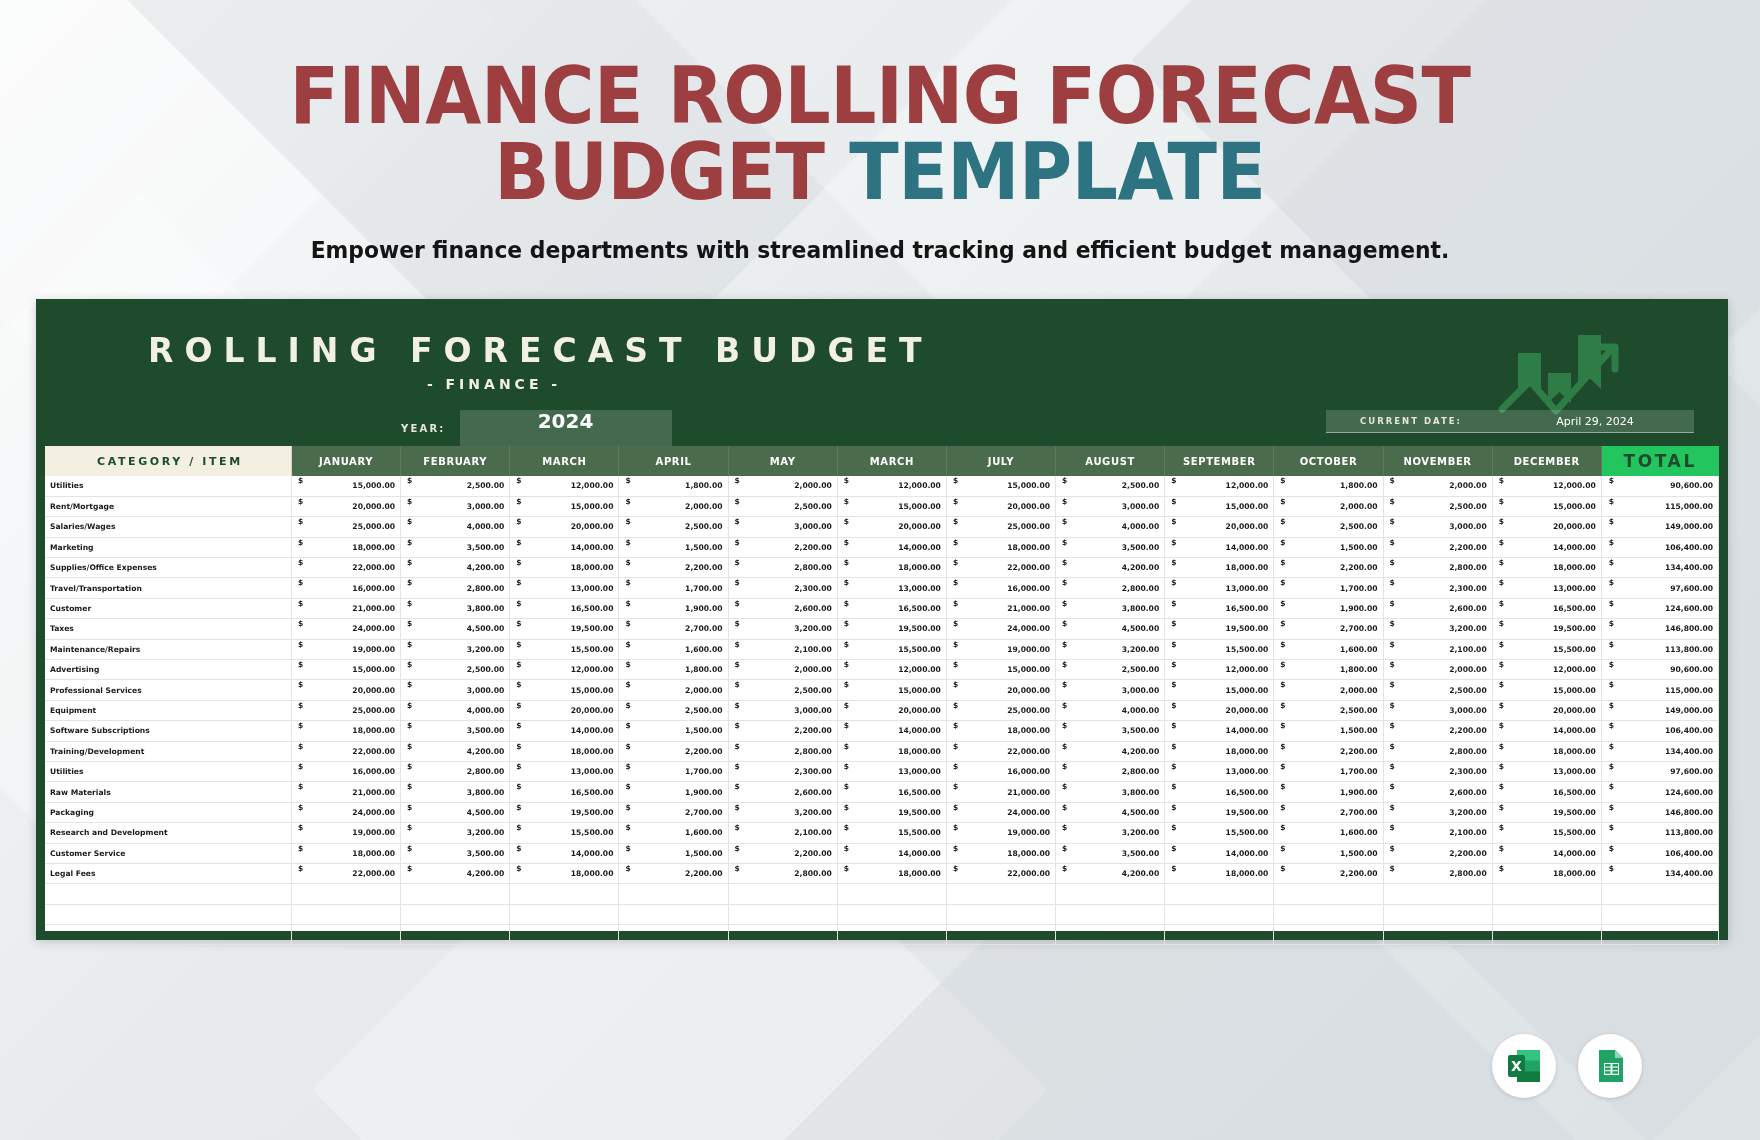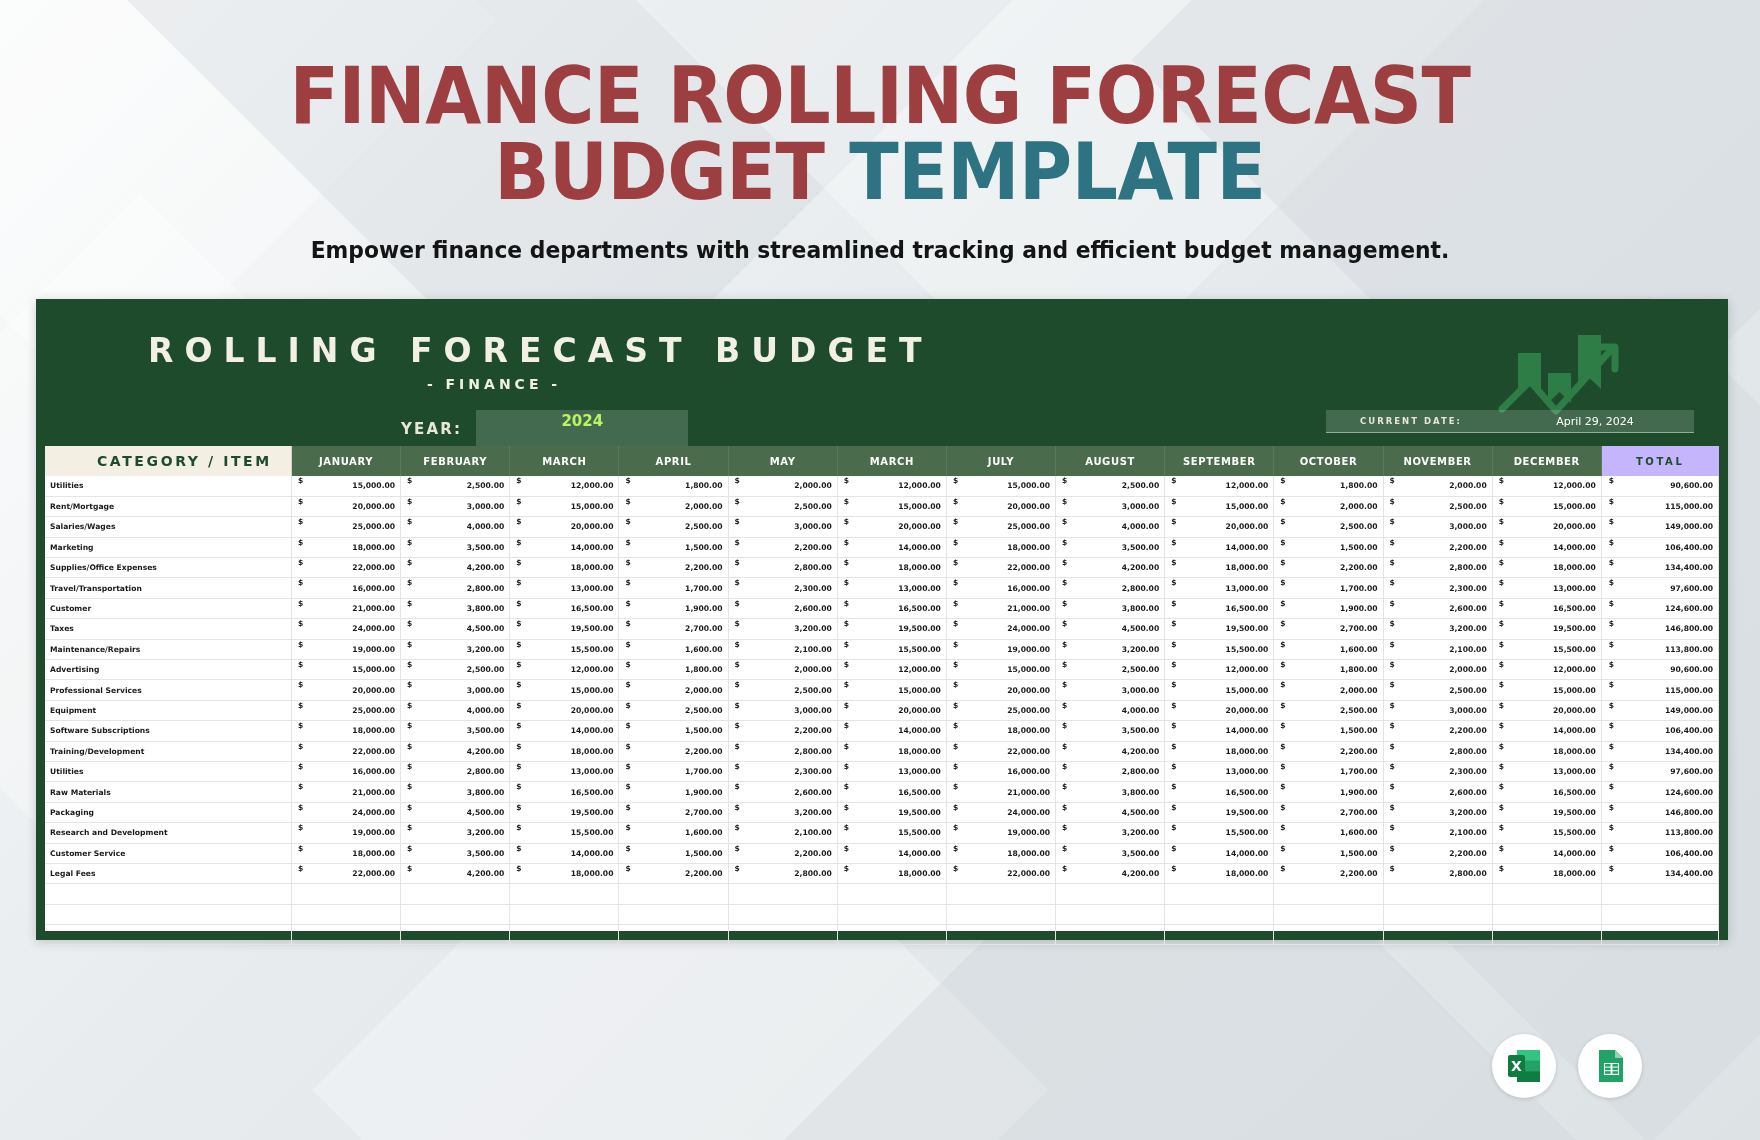--- a/index.html
+++ b/index.html
@@ -112,35 +112,35 @@
   .year-row {
     position: absolute;
     left: 365px;
     top: 111px;
     display: flex;
     align-items: center;
   }
   .field-label {
     font-family: "DejaVu Sans", sans-serif;
     font-weight: bold;
-    font-size: 15px;
+    font-size: 10px;
     letter-spacing: 2.2px;
     color: #e8e6d8;
     margin-right: 14px;
   }
   .field-box {
     background: rgba(255,255,255,0.17);
     border-bottom: 1px solid rgba(255,255,255,0.45);
     height: 37px;
     line-height: 23px;
     text-align: center;
-    color: #bef264;
-    font-family: "DejaVu Sans", sans-serif;
-    font-weight: bold;
-    font-size: 15px;
+    color: #ffffff;
+    font-family: "DejaVu Sans", sans-serif;
+    font-weight: bold;
+    font-size: 20px;
   }
   .year-box { width: 212px; }
 
   .date-row {
     position: absolute;
     right: 34px;
     top: 111px;
     width: 368px;
     height: 23px;
     background: rgba(255,255,255,0.17);
@@ -186,30 +186,30 @@
     font-weight: bold;
     font-size: 10px;
     letter-spacing: 0.6px;
     height: 30px;
     vertical-align: middle;
     border-right: 1px solid #5d7a5f;
   }
   table.budget thead th.cat {
     background: #f4efe3;
     color: #1d4b2c;
-    font-size: 14px;
+    font-size: 11px;
     letter-spacing: 2.6px;
     text-align: left;
     padding-left: 52px;
     border-right: 1px solid #d8d2c4;
   }
   table.budget thead th.total {
-    background: #c4b5fd;
+    background: #22c55e;
     color: #1d4b2c;
-    font-size: 10px;
+    font-size: 17px;
     letter-spacing: 2.6px;
     border-right: none;
   }
 
   table.budget tbody td {
     height: 20.4px;
     font-family: "DejaVu Sans", sans-serif;
     font-size: 7.6px;
     font-weight: bold;
     color: #1a1a1a;

